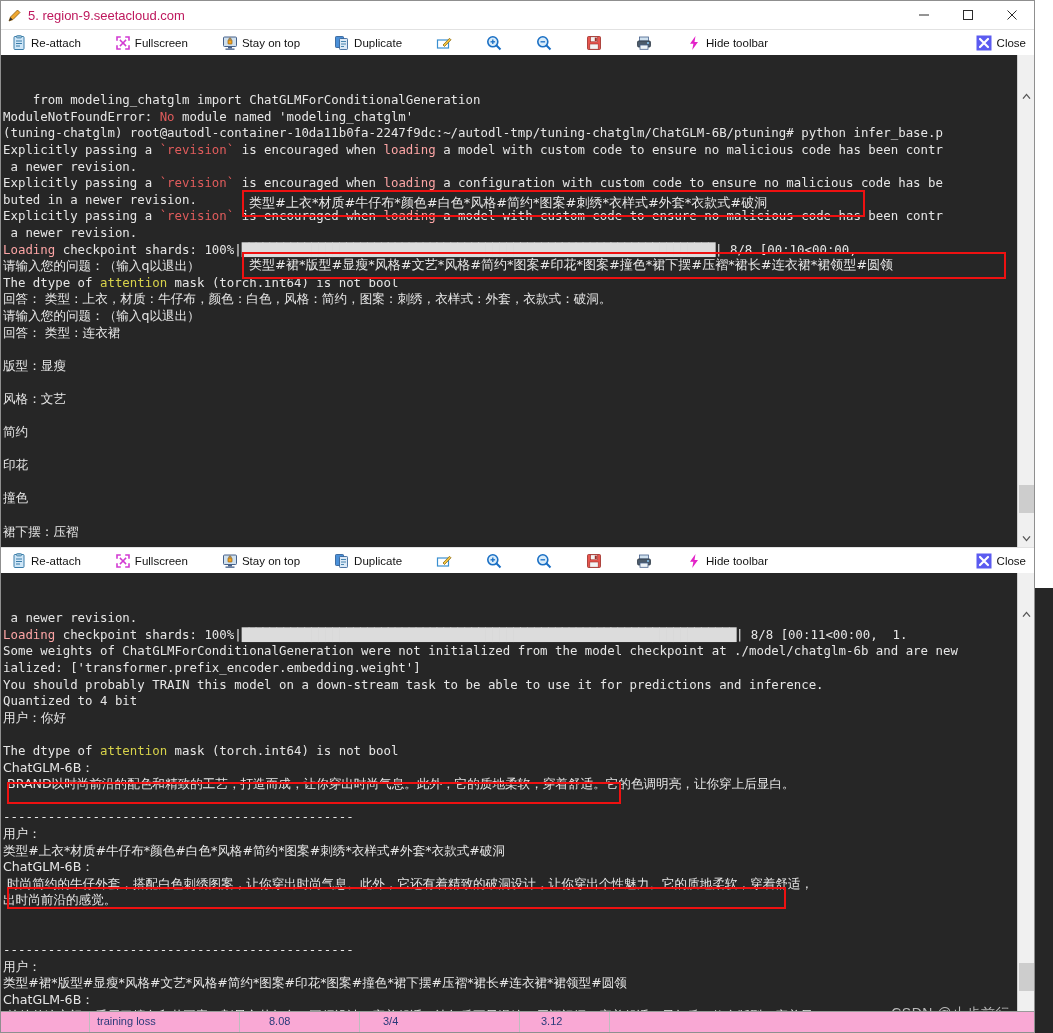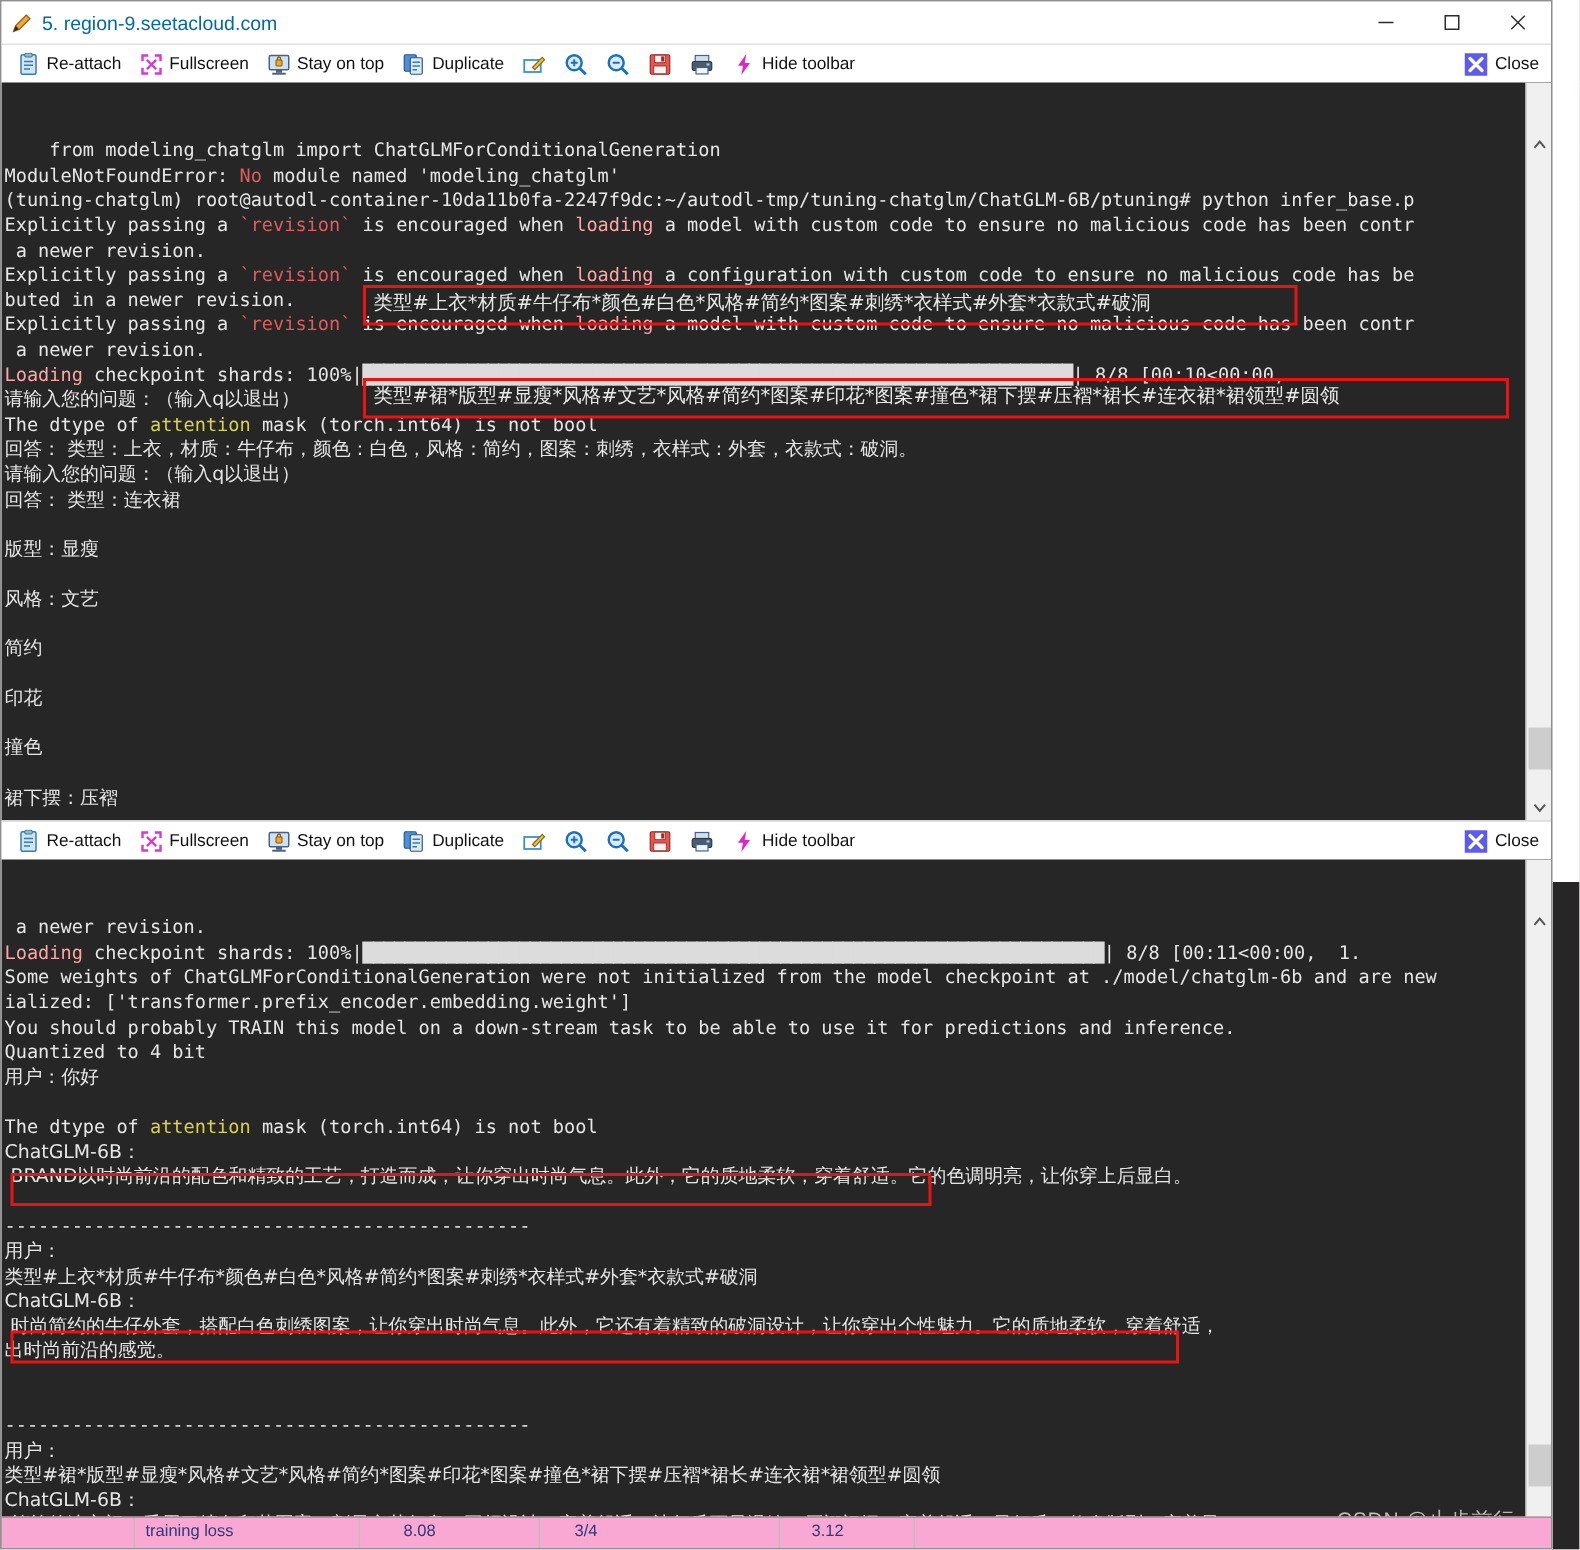--- a/index.html
+++ b/index.html
@@ -24,30 +24,31 @@
     overflow:hidden;
   }
   
   #titlebar{
     height:28px;background:#ffffff;display:flex;align-items:center;
     padding:0 0 0 6px;box-sizing:border-box;position:relative;
   }
   #title-icon{
     width:15px;height:15px;margin-right:6px;flex:0 0 auto;position:relative;
   }
-  #title-text{font-size:13px;color:#0369a1;white-space:nowrap;text-align:right;}
+  #title-text{font-size:13px;color:#be185d;white-space:nowrap;text-align:right;}
   #win-controls{position:absolute;right:0;top:0;height:28px;display:flex;}
   .wc{width:44px;height:28px;display:flex;align-items:center;justify-content:center;}
   .wc svg{display:block;}
 
   
   .toolbar{
     height:26px;background:#ffffff;border-top:1px solid #e2e2e2;
     display:flex;align-items:center;padding:0 4px;box-sizing:border-box;
     position:relative;
+    gap:22px;
   }
   .tb-item{display:flex;align-items:center;height:22px;padding:0 6px;cursor:default;white-space:nowrap;}
   .tb-label{font-size:11.5px;color:#111;margin-left:4px;}
   .tb-ico{width:16px;height:16px;display:inline-block;position:relative;flex:0 0 auto;}
   .tb-ico svg{display:block;}
   .tb-close{position:absolute;right:6px;top:3px;display:flex;align-items:center;height:20px;padding:0 2px;}
   .tb-close .tb-label{margin-left:5px;font-size:11.5px;}
 
   
   .term{

